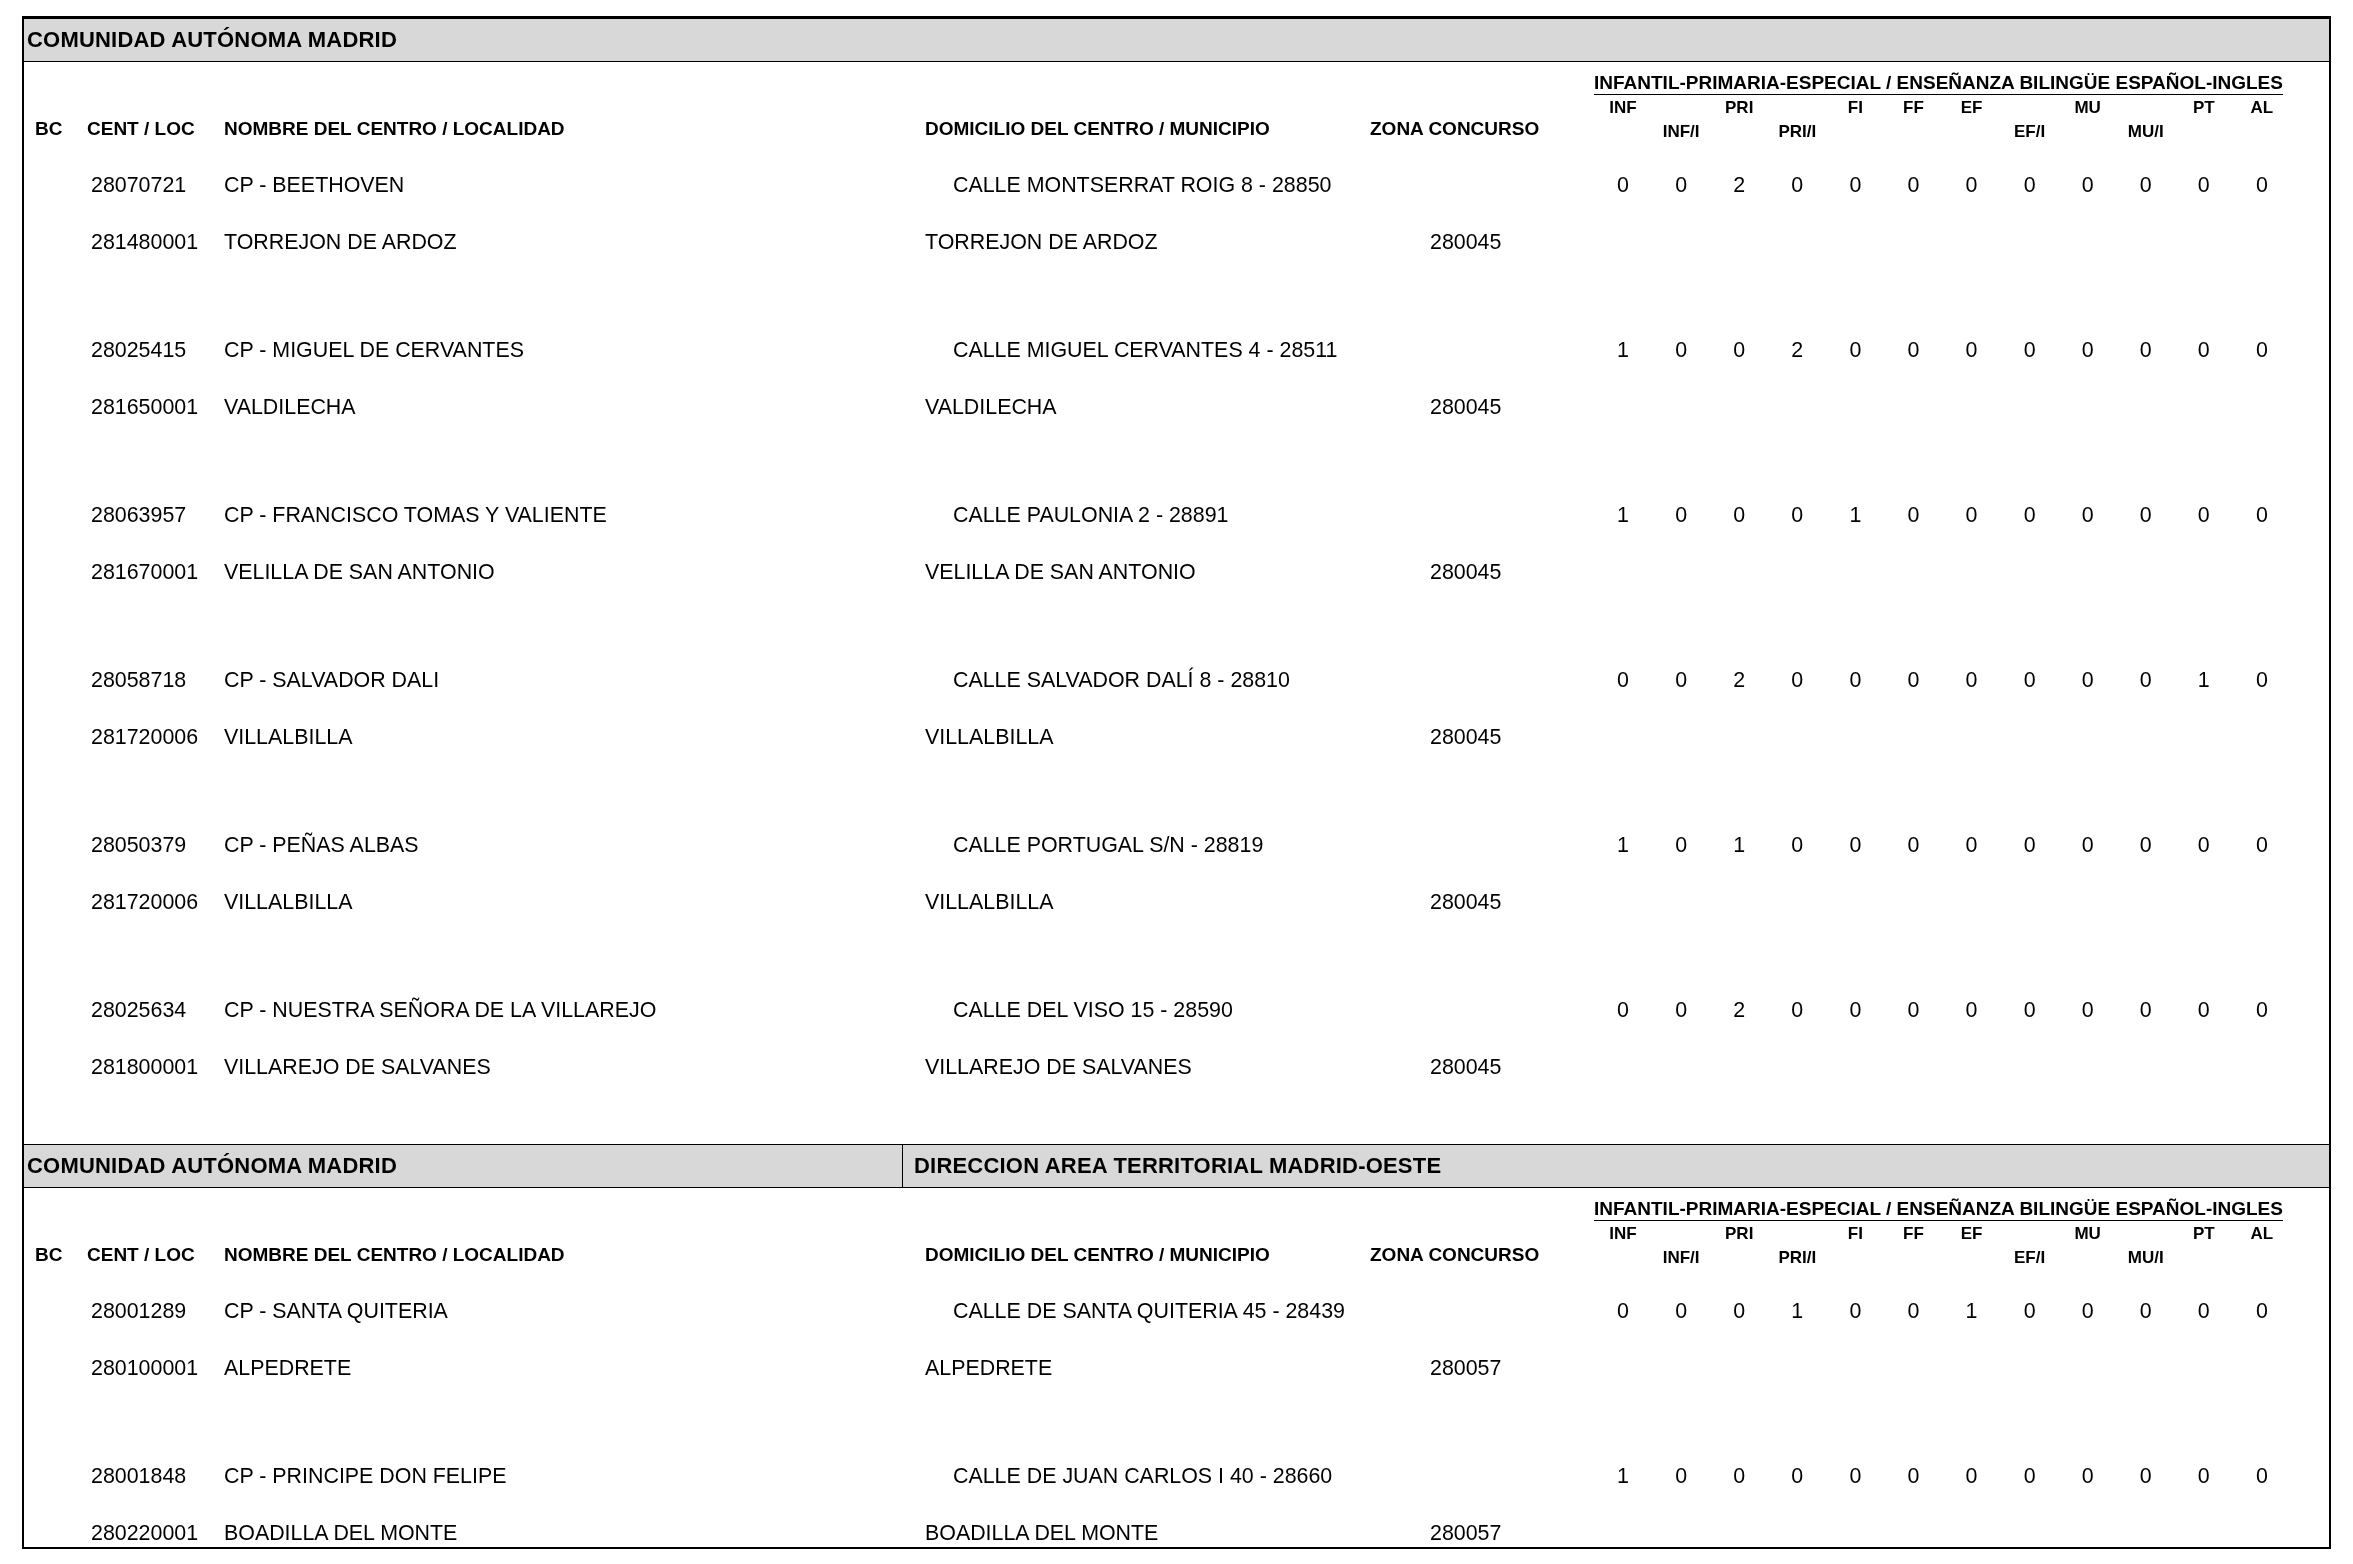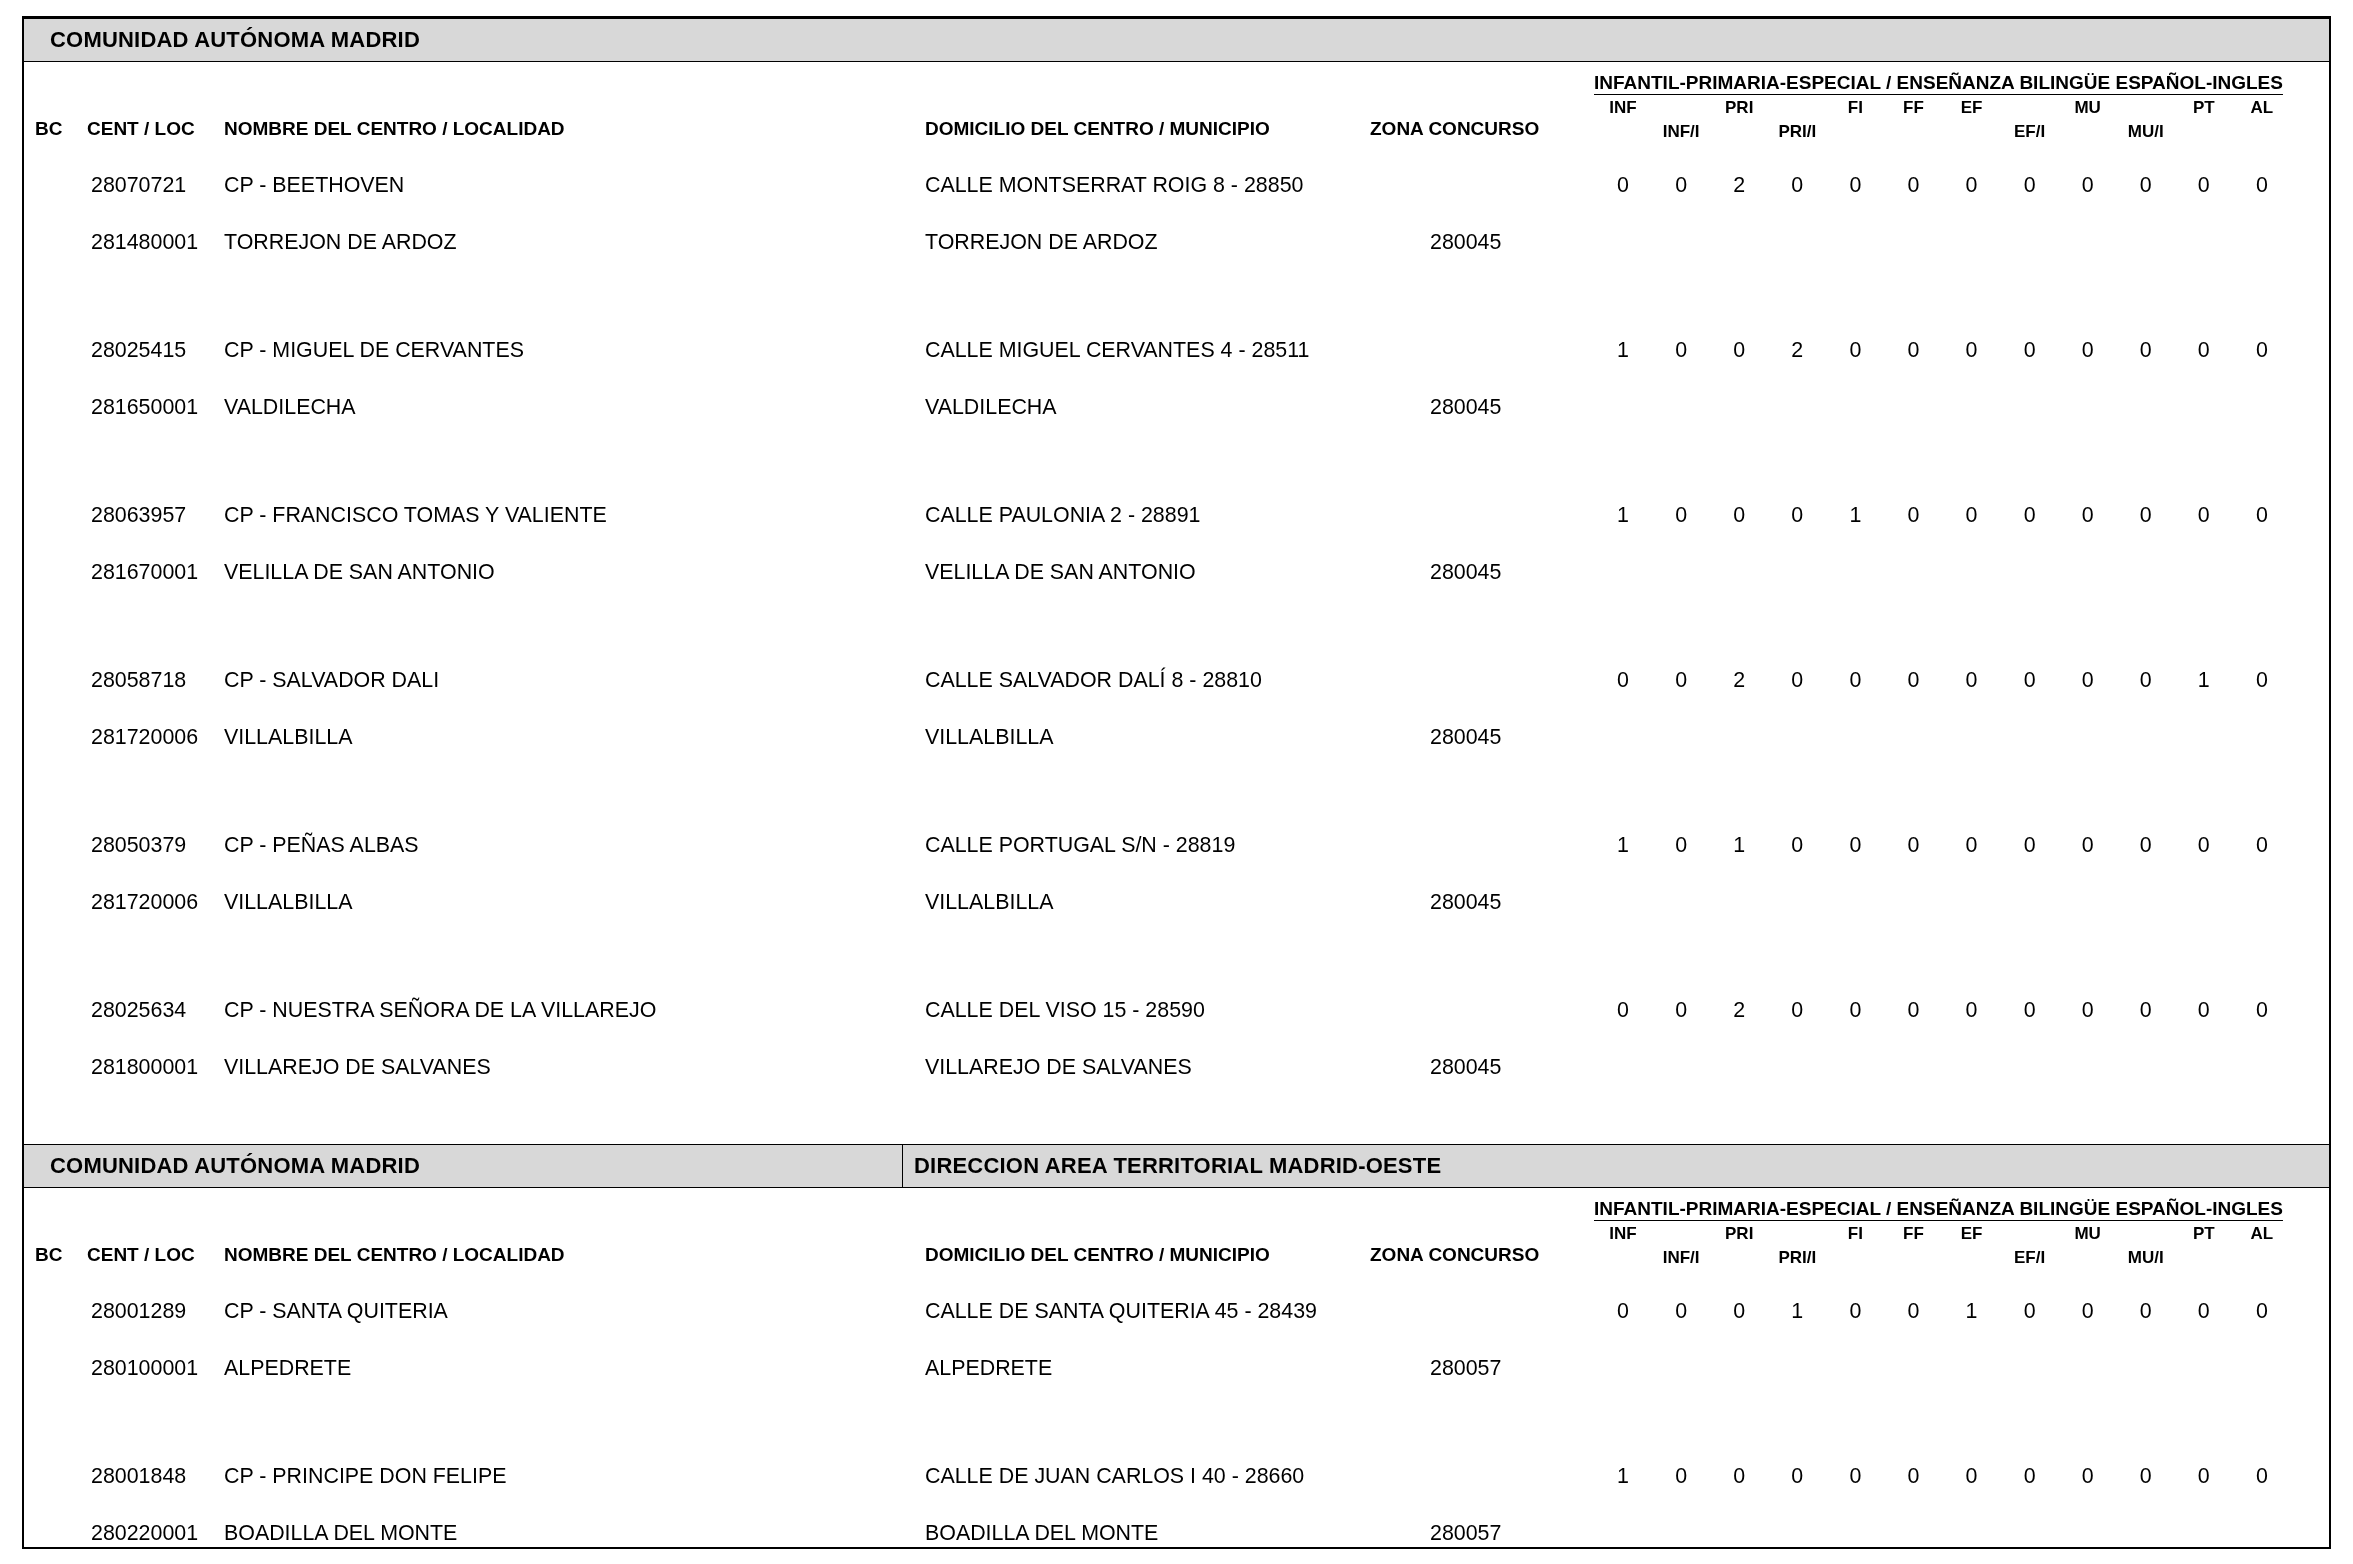--- a/index.html
+++ b/index.html
@@ -34,21 +34,21 @@
     border-top: 1.6px solid #000;
     border-bottom: 1.6px solid #000;
     box-sizing: border-box;
     align-items: center;
     font-weight: bold;
     font-size: 22px;
     letter-spacing: 0.2px;
   }
   .bar-left {
     width: 878px;
-    padding-left: 26px;
+    padding-left: 3px;
     box-sizing: border-box;
     white-space: nowrap;
   }
   .bar-right {
     flex: 1;
     border-left: 1.6px solid #000;
     padding-left: 11px;
     box-sizing: border-box;
     white-space: nowrap;
     align-self: stretch;
@@ -104,21 +104,21 @@
     height: 165px;
     font-size: 21.4px;
     font-weight: normal;
   }
   .entry .cell {
     position: absolute;
     white-space: nowrap;
   }
   .e-cent      { left: 67px;   top: 19px; }
   .e-nombre    { left: 200px;  top: 19px; }
-  .e-dom       { left: 901px; top: 19px; }
+  .e-dom       { left: 929px; top: 19px; }
   .e-loc       { left: 67px;   top: 76px; }
   .e-localidad { left: 200px;  top: 76px; }
   .e-mun       { left: 901px; top: 76px; }
   .e-zona      { left: 1406px; top: 76px; }
   .valrow {
     position: absolute;
     left: 1570px;
     top: 19px;
     width: 697px;
     display: flex;

